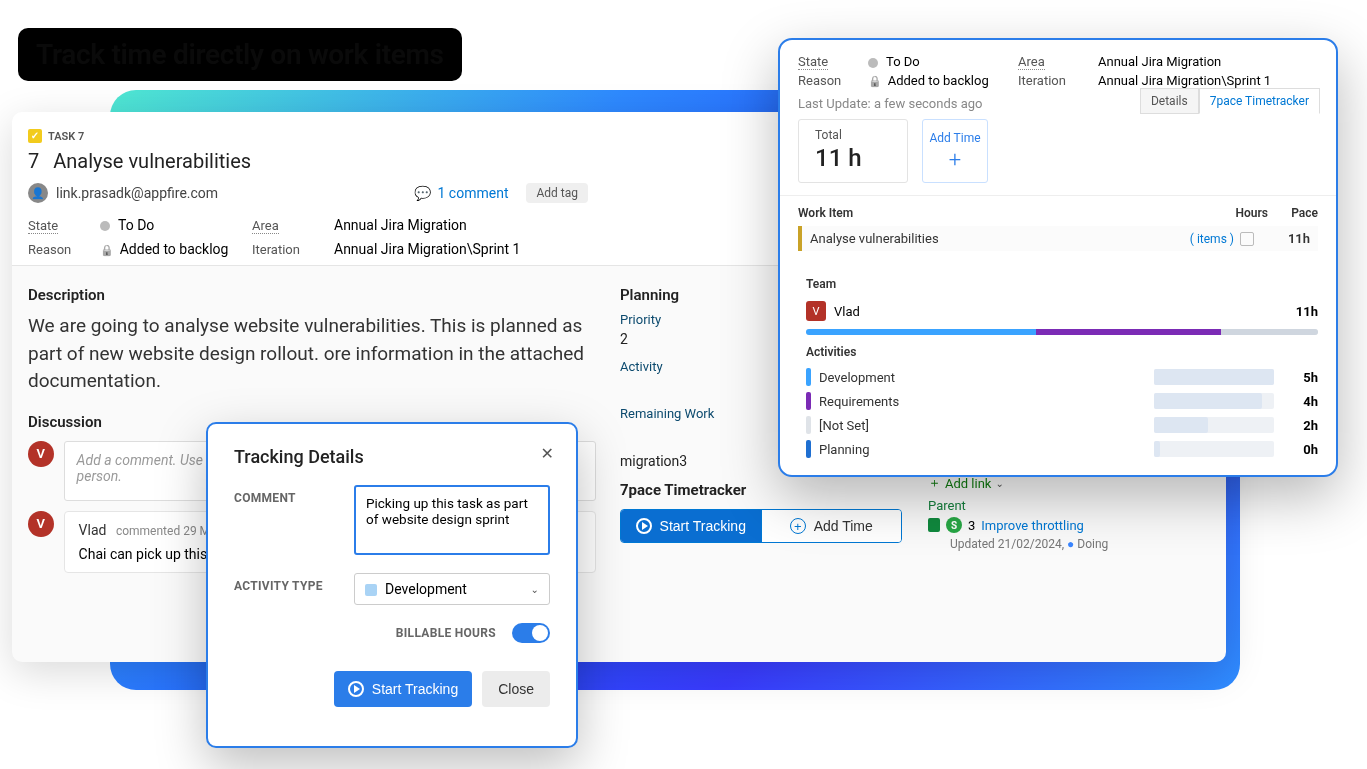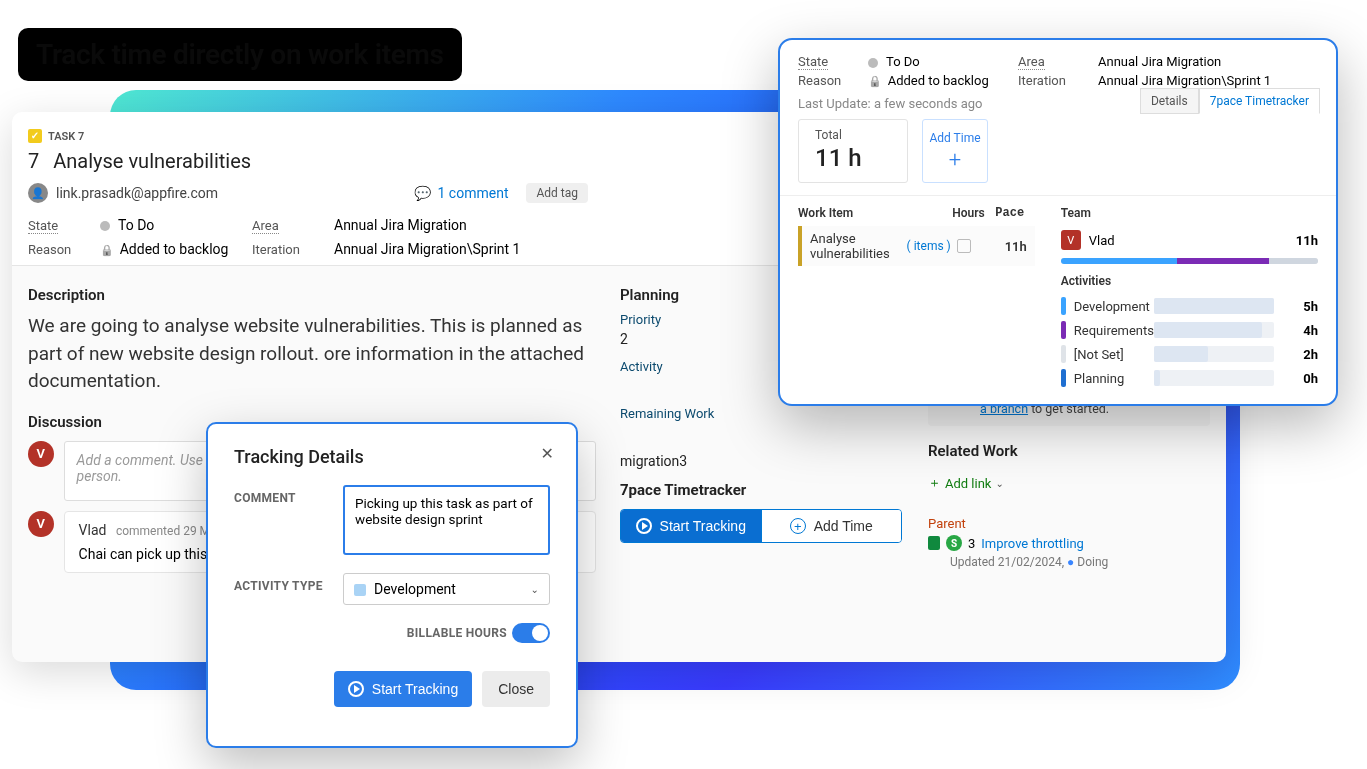--- a/index.html
+++ b/index.html
@@ -165,21 +165,21 @@
     top: 422px; left: 206px;
     width: 372px; height: 326px;
     background:#fff; border:2px solid #2b7de9;
     border-radius:10px;
     box-shadow: 0 18px 50px rgba(0,0,0,0.25);
     padding: 22px 26px 18px;
     z-index: 50;
   }
   .modal h2 { font-size:18px; font-weight:500; color:#222; margin-bottom:18px;}
   .modal .close { position:absolute; top:20px; right:22px; font-size:16px; color:#555; cursor:pointer;}
-  .m-row { display:flex; align-items:flex-start; gap:5px; margin-bottom:18px;}
+  .m-row { display:flex; align-items:flex-start; gap:16px; margin-bottom:18px;}
   .m-lbl { width:104px; font-size:12px; font-weight:700; color:#666; letter-spacing:0.3px; padding-top:6px;}
   .m-ta {
     flex:1; border:2px solid #2b7de9; border-radius:3px;
     padding:8px 10px; font-size:13.5px; min-height:70px; resize:none;
     font-family: inherit;
   }
   .m-select {
     flex:1; border:1px solid #ccc; border-radius:3px;
     padding:7px 10px; font-size:14px; display:flex;
     align-items:center; justify-content:space-between; cursor:pointer;
@@ -242,26 +242,26 @@
   .tot-card .t-v { font-size:24px; font-weight:500; color:#222; margin-top:2px;}
   .add-card {
     border:1px solid #c9e0ff; border-radius:3px;
     width:66px; display:flex; flex-direction:column;
     align-items:center; justify-content:center;
     color:#2b7de9; cursor:pointer; font-size:12px; padding:6px 0;
   }
   .add-card .plus { font-size:22px; font-weight:300; line-height:1; margin-top:4px;}
 
   .tt-cols {
-    display:flex; padding: 10px 18px 0; gap:18px;
+    display:flex; padding: 10px 18px 0; gap:26px;flex-direction:column;
   }
   .tt-left { flex:1; }
   .tt-right { flex:1;margin-left:8px; }
   .tt-ch { font-size:12px; font-weight:600; color:#333; padding-bottom:6px; display:flex;}
-  .tt-ch .c1{flex:1;} .tt-ch .c2{width:60px;text-align:right;} .tt-ch .c3{width:50px;text-align:center;font-family:Liberation Mono, monospace;}
+  .tt-ch .c1{flex:1;} .tt-ch .c2{width:60px;text-align:right;} .tt-ch .c3{width:50px;text-align:right;}
   .wi-row {
     display:flex;align-items:center;gap:6px;
     border-left:4px solid #c9a227; background:#fbfbfb;
     padding:5px 8px; font-size:13px;
   }
   .wi-row .name{flex:1;color:#333;}
   .wi-row .this{color:#0078d4;font-size:12px;}
   .wi-row .hrs{width:50px;text-align:right;color:#333;font-weight:600;}
   .calc-icon{width:14px;height:14px;border:1px solid #bbb;border-radius:2px;display:inline-block;}
 
@@ -396,21 +396,21 @@
         </div>
       </div>
 
       <div class="sec-title" style="margin-top:16px;">Related Work</div>
       <div class="add-link">
         <span>＋</span>
         <span>Add link</span>
         <span class="chev">⌄</span>
       </div>
       <div class="parent-box">
-        <div style="color:#c2410c;margin-top:24px;">Parent</div>
+        <div style="color:#15803d;margin-top:6px;">Parent</div>
         <div style="margin-top:4px;display:flex;align-items:center;gap:6px;">
           <span class="badge-feature"></span>
           <span class="badge-s">S</span>
           <span>3</span>
           <span class="wi-link">Improve throttling</span>
         </div>
         <div style="color:#777;font-size:12px;margin-left:22px;margin-top:4px;">
           <span>Updated 21/02/2024,</span>
           <span style="color:#3a86ff;">●</span>
           <span>Doing</span>

